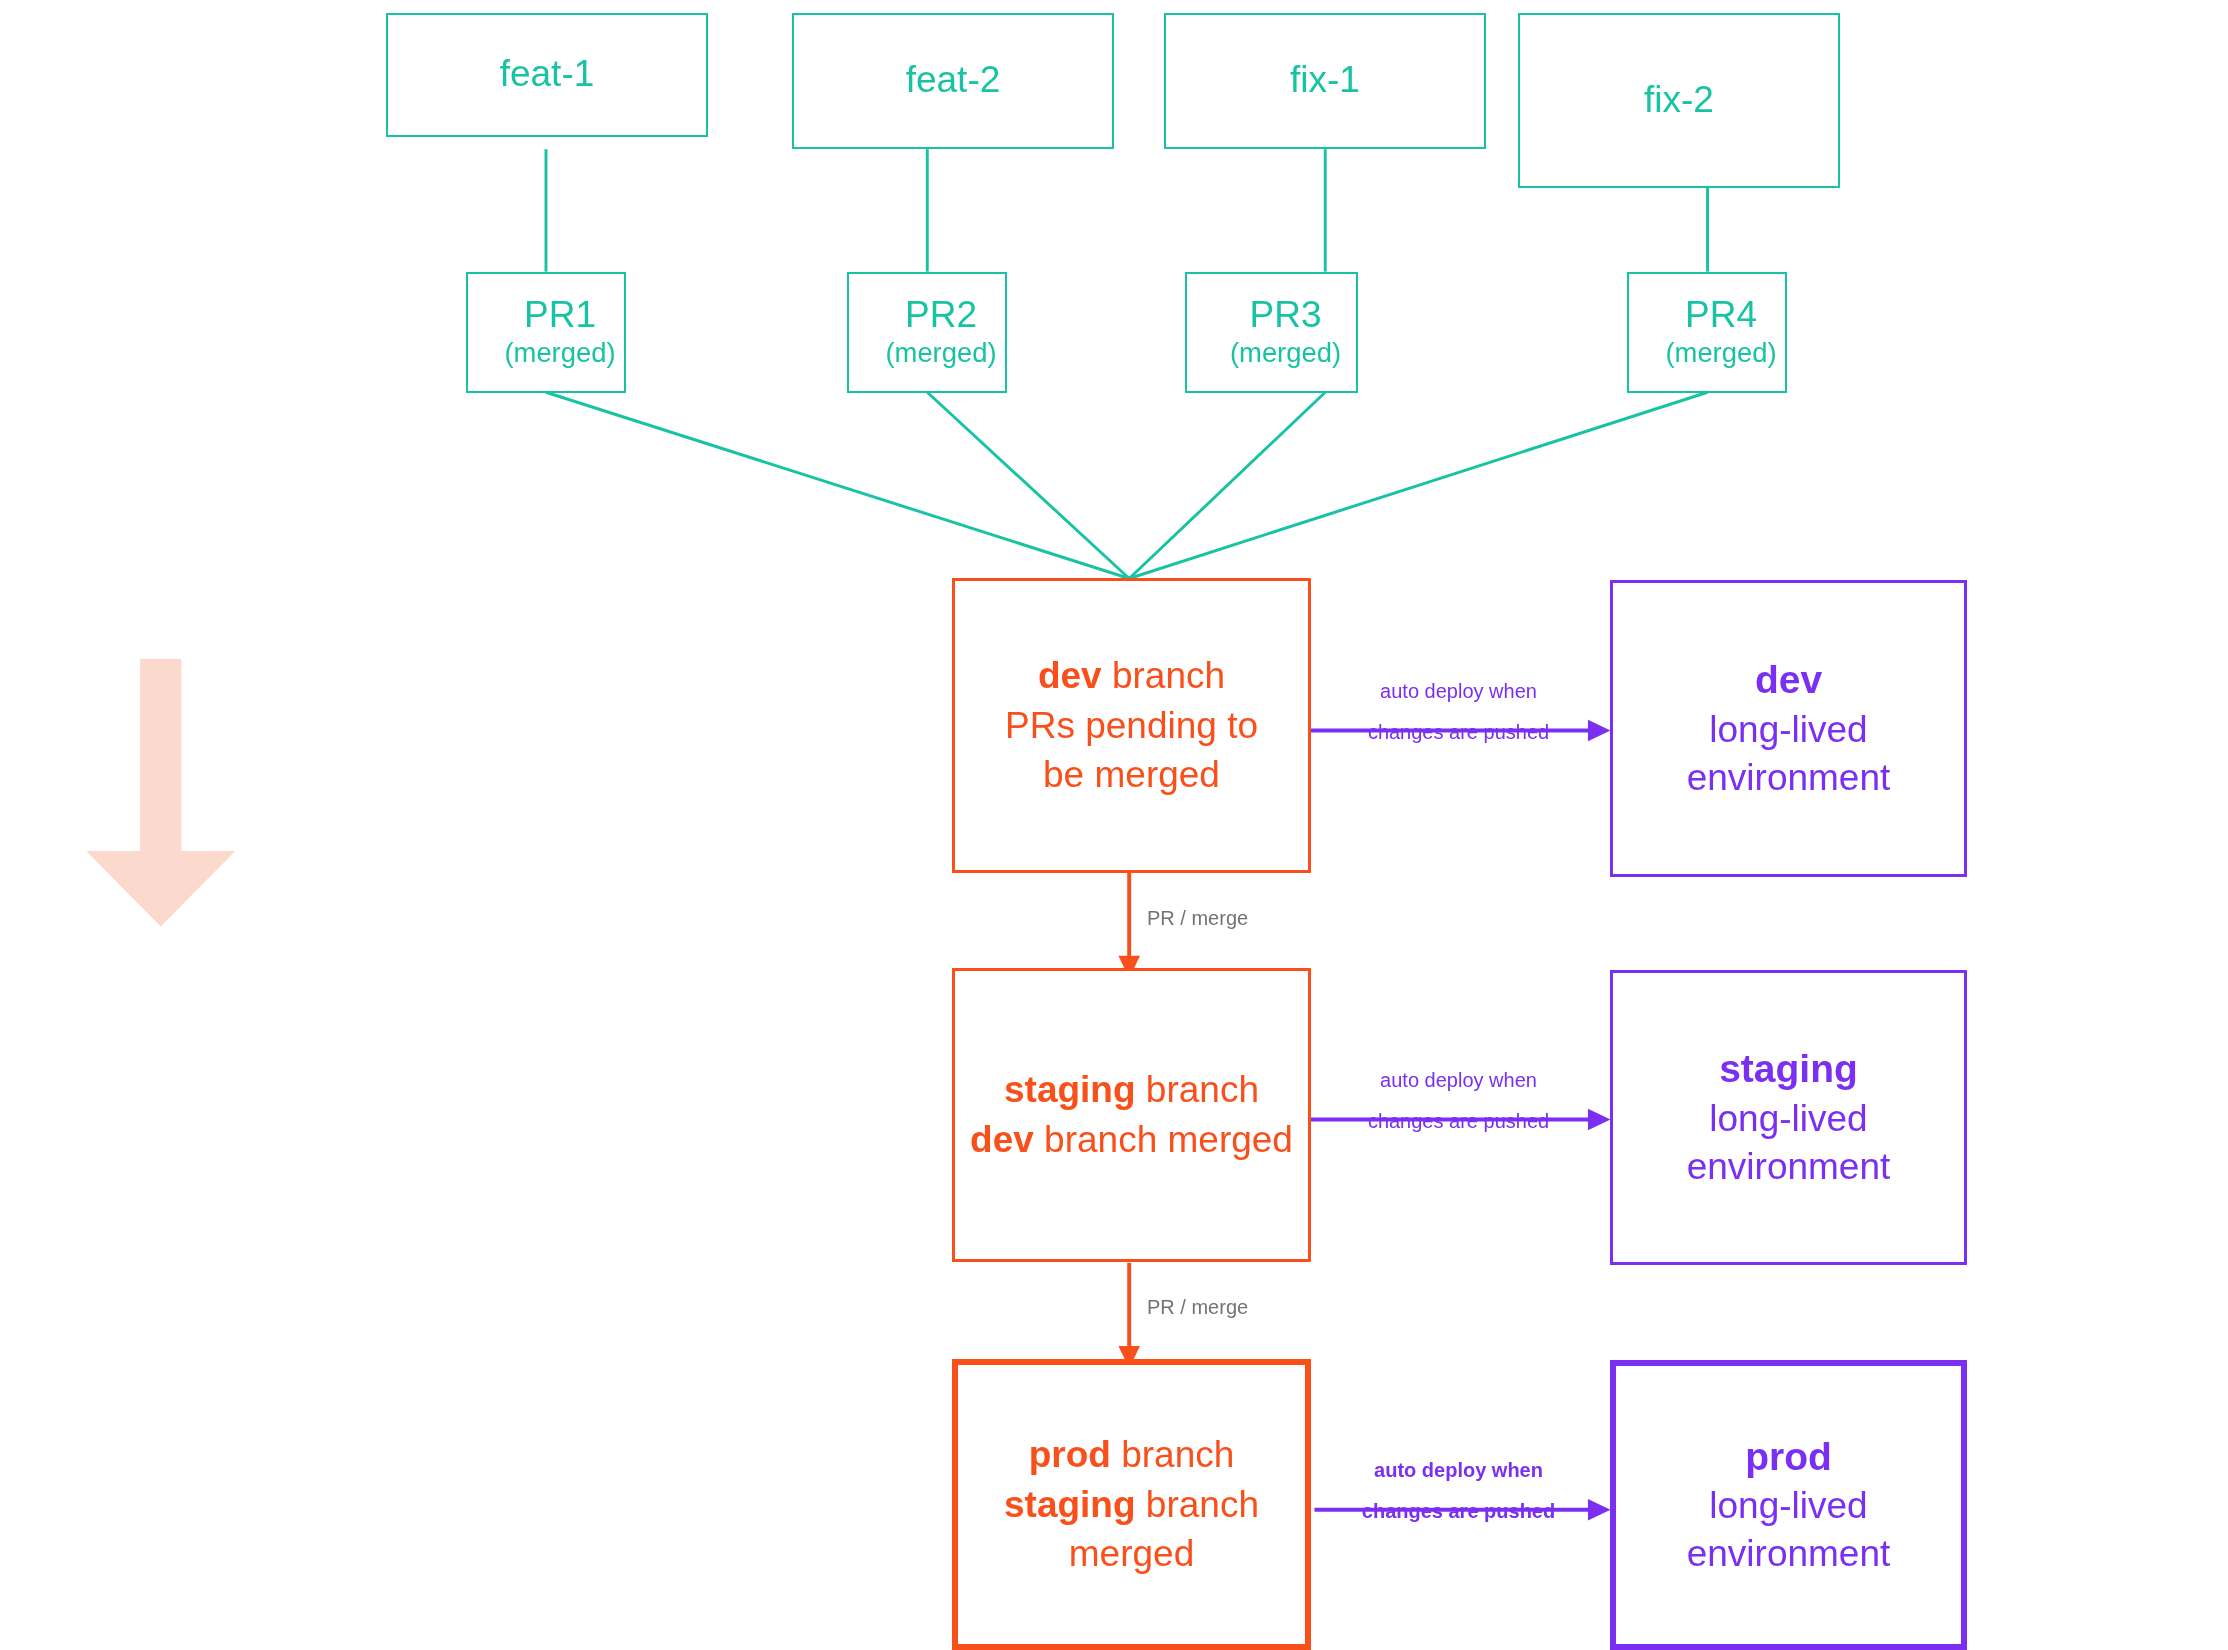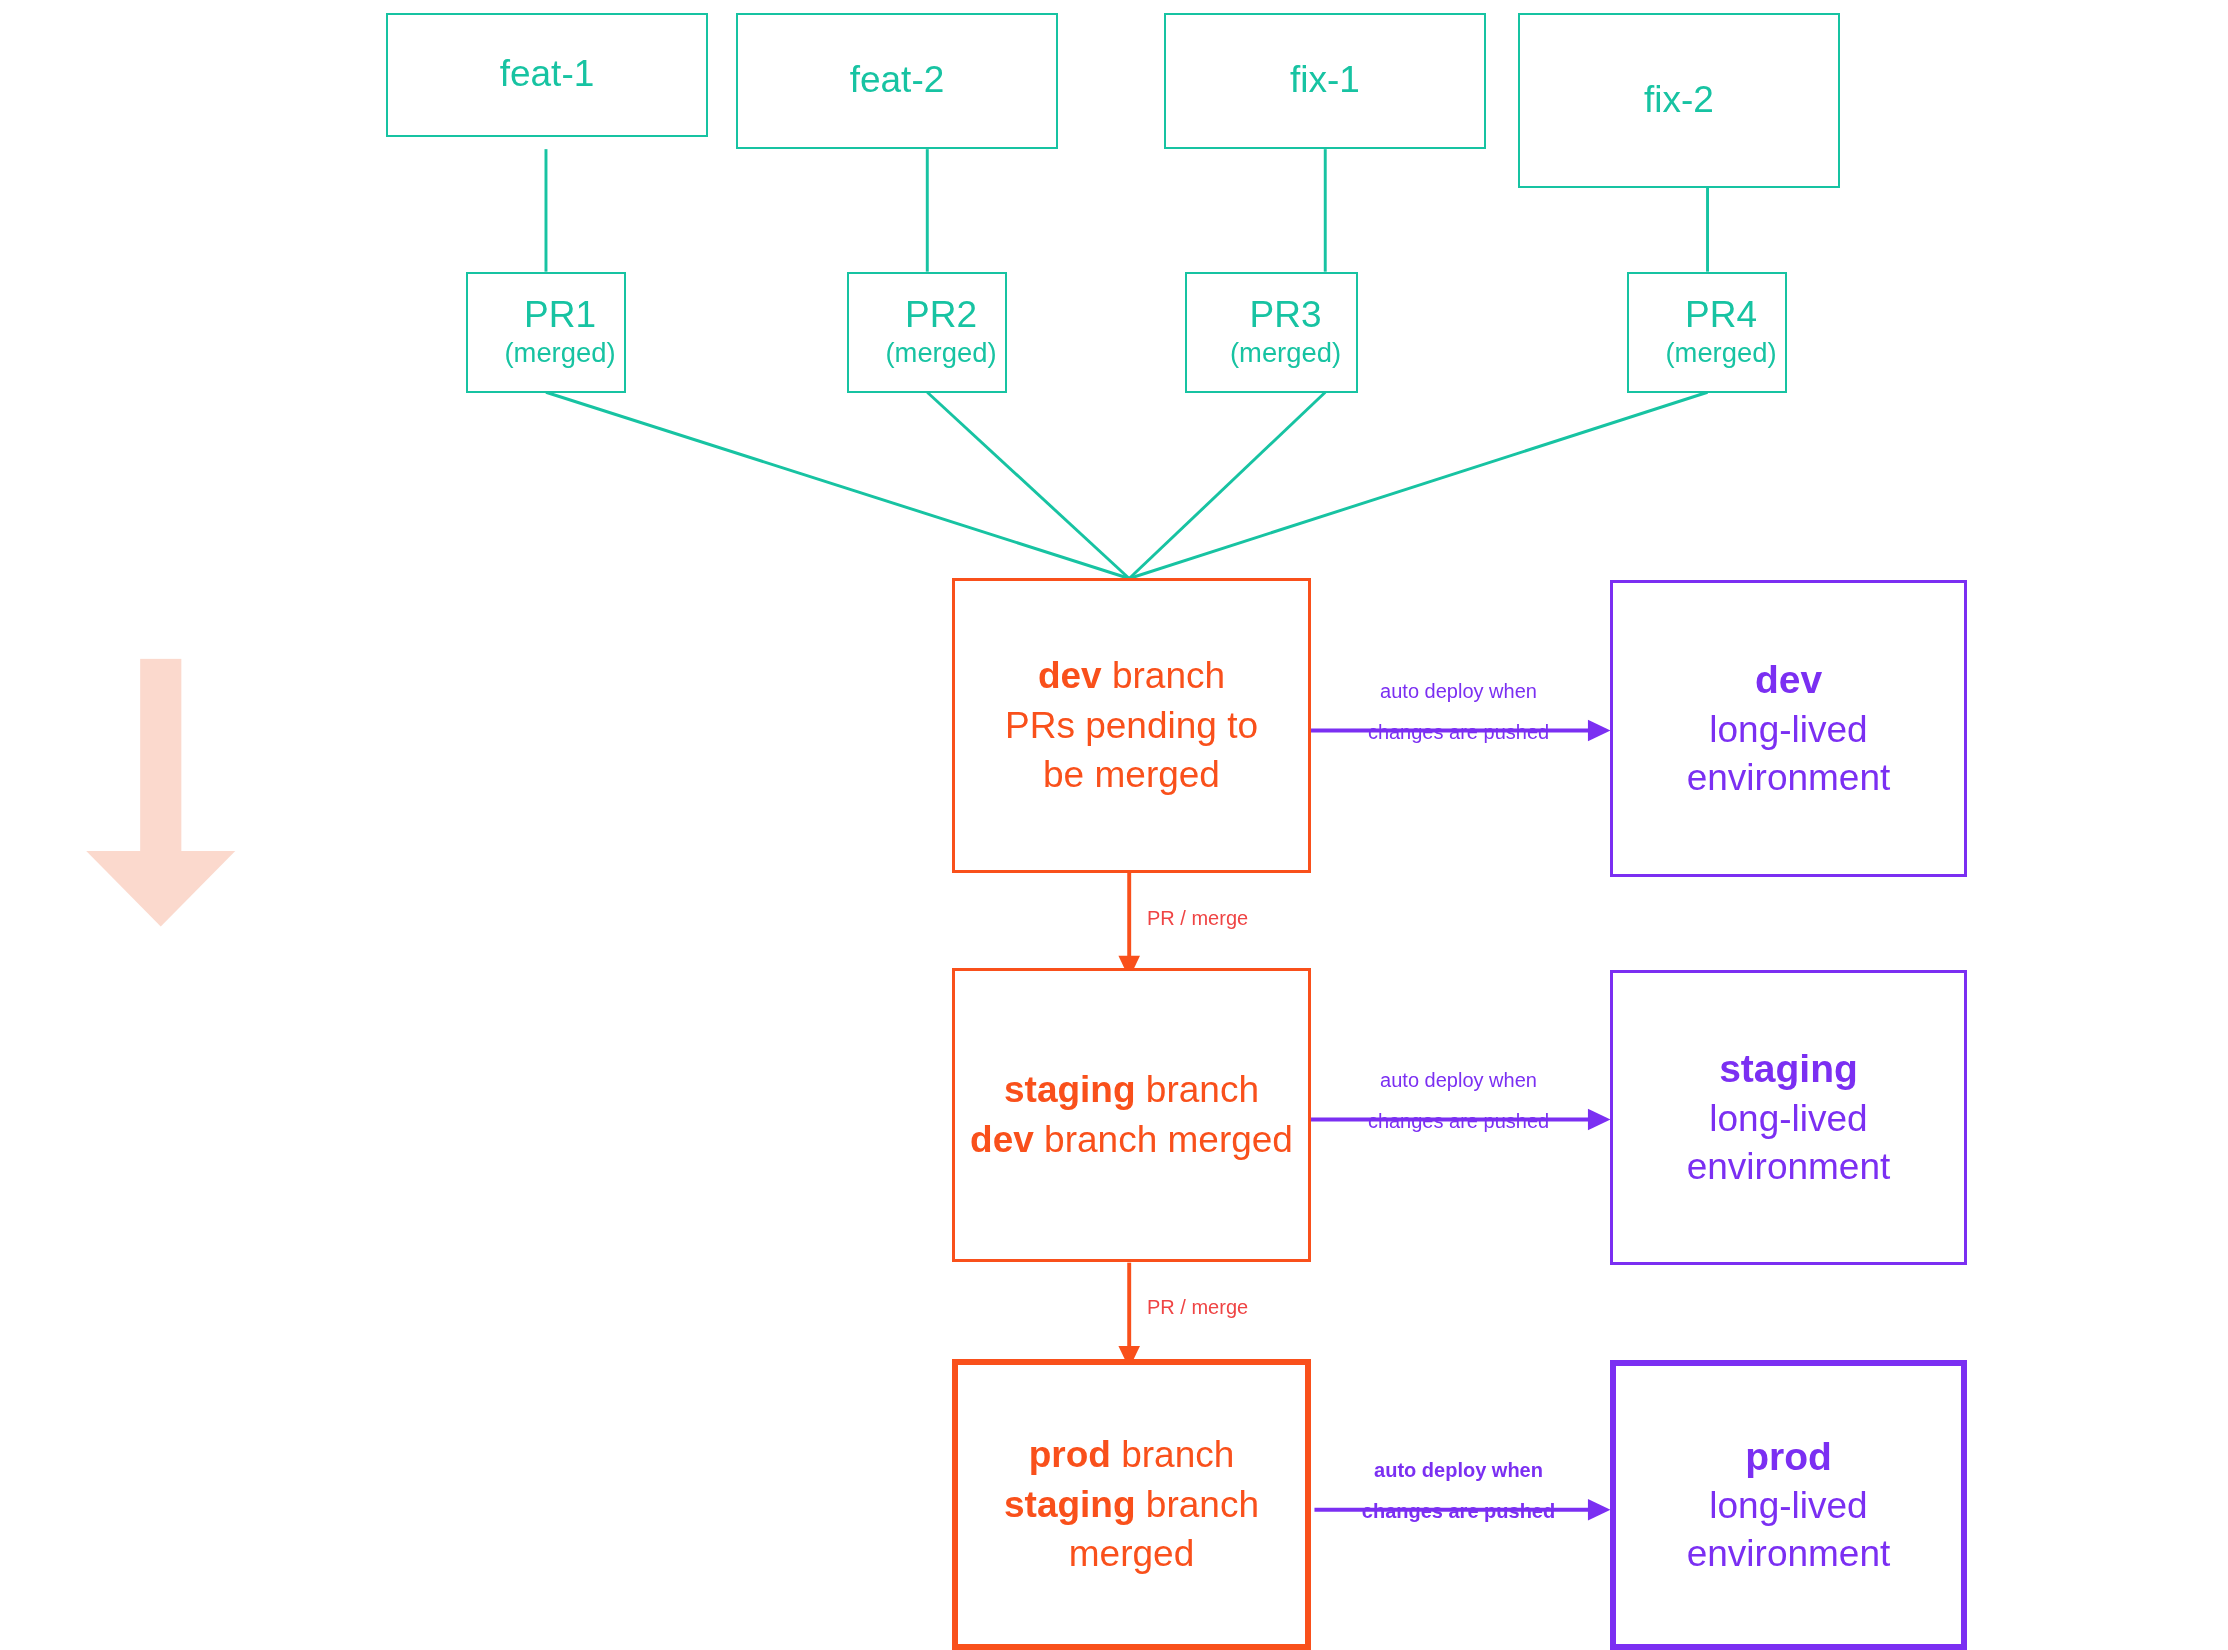--- a/index.html
+++ b/index.html
@@ -95,21 +95,21 @@
     font-size: 37px;
     line-height: 1.3;
   }
   .label {
     position: absolute;
     font-size: 20px;
     text-align: center;
     white-space: nowrap;
   }
   .label-red {
-    color: #ef4444;
+    color: #737373;
   }
   .label-purple {
     color: #7b2ff2;
   }
   .label-purple.bold-label {
     font-weight: bold;
   }
 </style>
 </head>
 <body>
@@ -145,21 +145,21 @@
 
     <g>
       <rect x="143" y="672" width="42" height="200" fill="#fbd9cd"></rect>
       <polygon points="164,945 88,868 240,868" fill="#fbd9cd"></polygon>
     </g>
   </svg>
 
   <div class="box branch-box" style="left:386px; top:12.7px; width:322px; height:124px;">
     <div class="title">feat-1</div>
   </div>
-  <div class="box branch-box" style="left:736px; top:12.7px; width:322px; height:136px;">
+  <div class="box branch-box" style="left:792px; top:12.7px; width:322px; height:136px;">
     <div class="title">feat-2</div>
   </div>
   <div class="box branch-box" style="left:1164px; top:12.7px; width:322px; height:136px;">
     <div class="title">fix-1</div>
   </div>
   <div class="box branch-box" style="left:1518px; top:12.7px; width:322px; height:175px;">
     <div class="title">fix-2</div>
   </div>
 
   <div class="box pr-box" style="left:466px; top:272px; width:160px; height:121px;">

